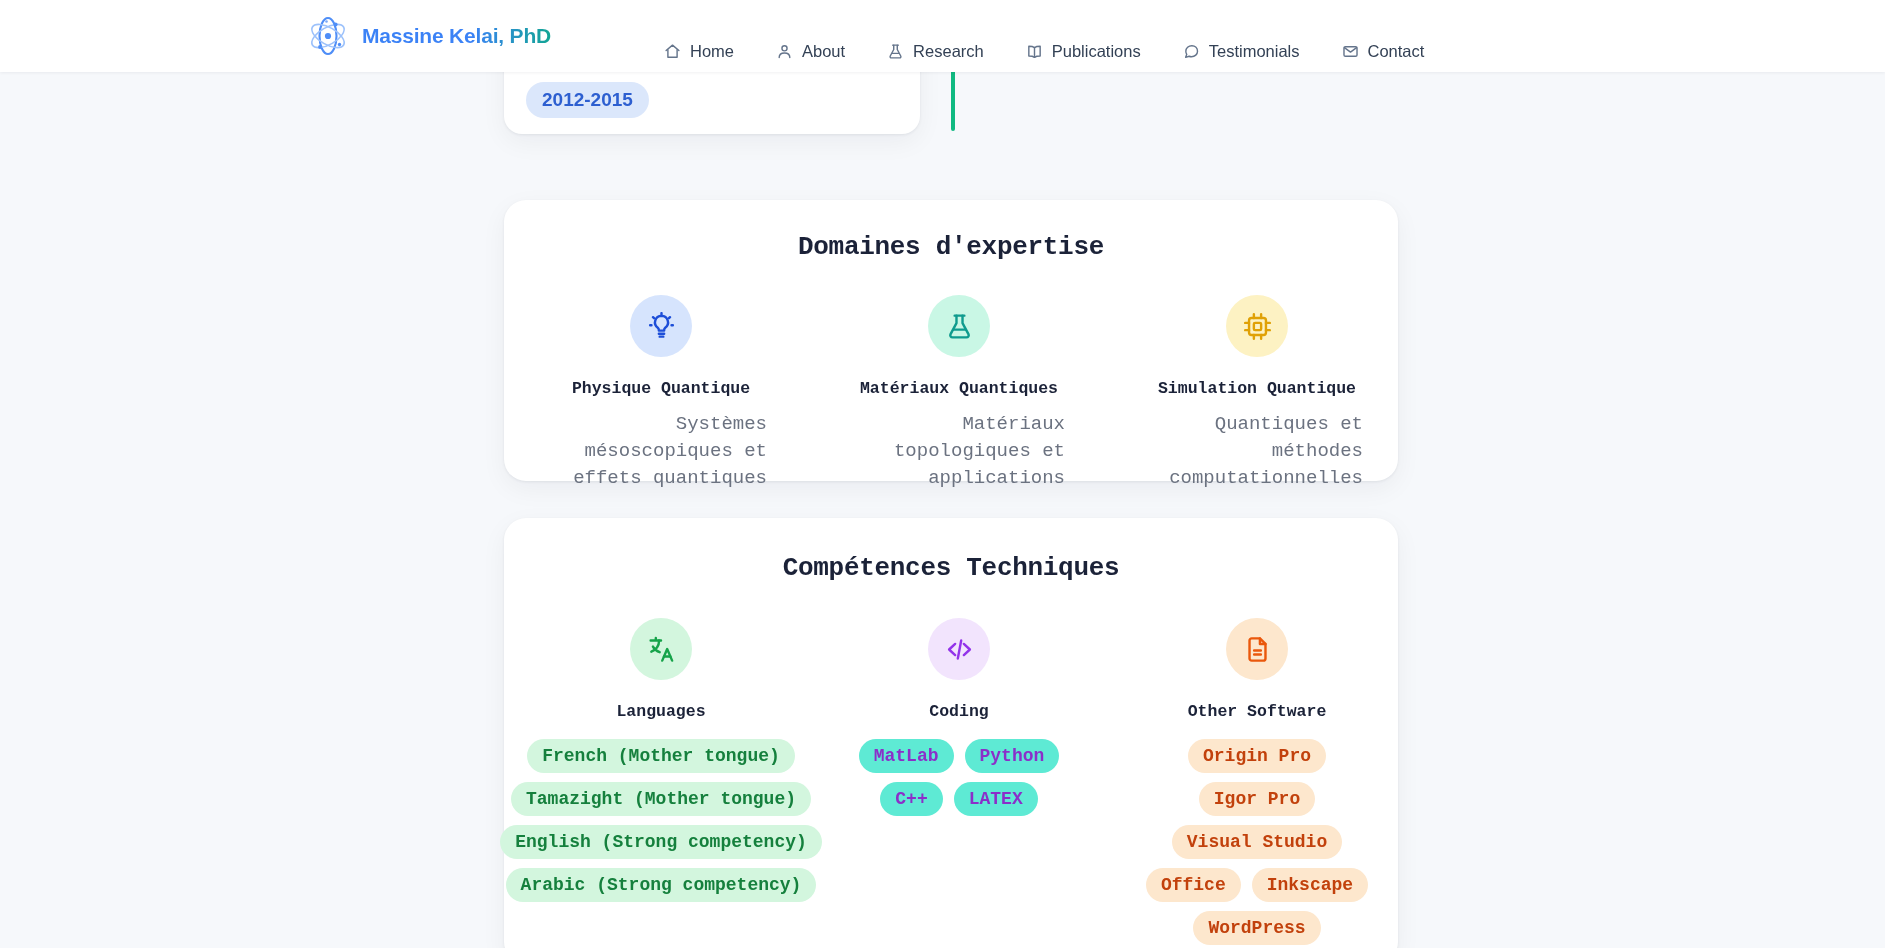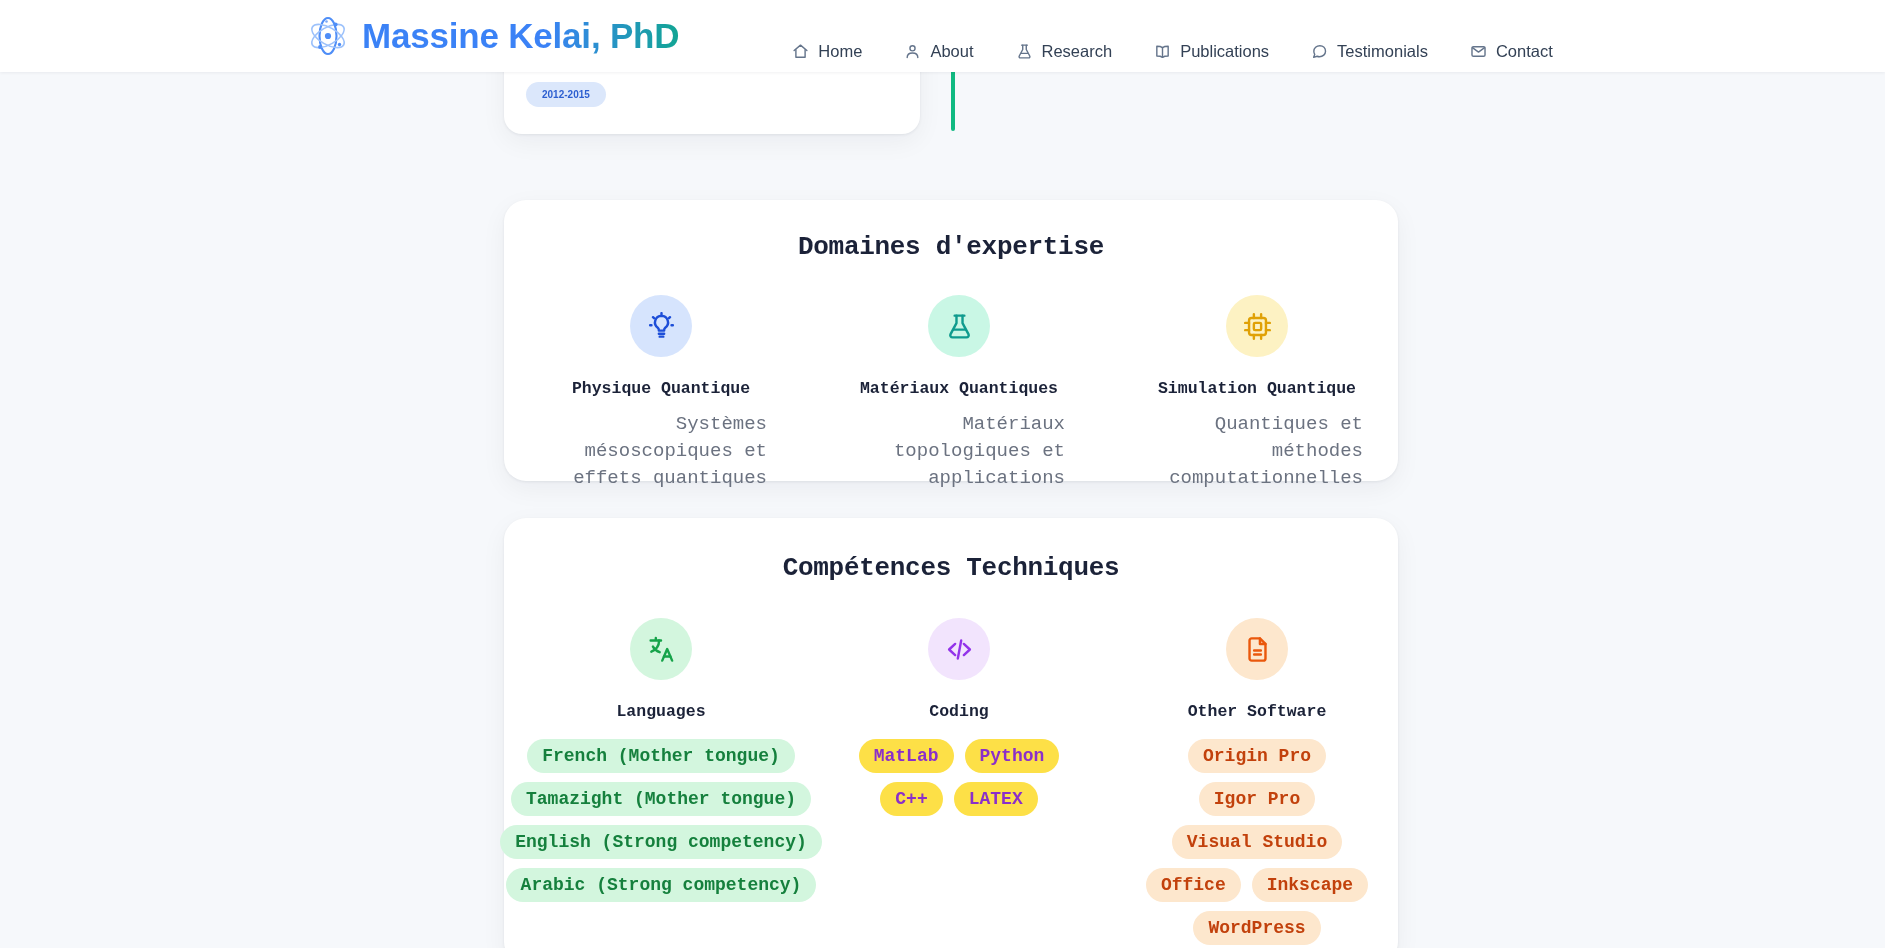--- a/index.html
+++ b/index.html
@@ -25,21 +25,21 @@
     z-index: 40;
   }
   .brand {
     display: flex;
     align-items: center;
     gap: 12px;
     margin-left: 306px;
   }
   .brand-logo { width: 44px; height: 44px; display: block; flex: none; }
   .brand-title {
-    font-size: 35px;
+    font-size: 21px;
     font-weight: bold;
     letter-spacing: -0.2px;
     background: linear-gradient(90deg, #3b82f6 0%, #3b82f6 58%, #12a594 100%);
     -webkit-background-clip: text;
     background-clip: text;
     color: transparent;
     white-space: nowrap;
   }
 
   .nav {
@@ -80,21 +80,21 @@
     width: 416px; height: 120px;
     border-radius: 18px;
     background: #fff;
     box-shadow: 0 1px 3px rgba(16,24,40,0.07), 0 8px 26px rgba(16,24,40,0.05);
   }
   .date-badge {
     position: absolute;
     left: 22px; top: 68px;
     background: #dbe7fb;
     color: #2d5fd0;
-    font-size: 10px;
+    font-size: 19px;
     font-weight: bold;
     padding: 7px 16px;
     border-radius: 999px;
     white-space: nowrap;
   }
   .timeline-line {
     position: absolute;
     left: 951px; top: -58px;
     width: 4px; height: 117px;
     background: #10b981;
@@ -165,21 +165,21 @@
   }
   .pill {
     font-size: 18px;
     font-weight: bold;
     padding: 7px 15px;
     border-radius: 999px;
     white-space: nowrap;
     cursor: default;
   }
   .pill.lang { background: #d3f6de; color: #15803d; }
-  .pill.code { background: #fde047; color: #8b2fc9; }
+  .pill.code { background: #5eead4; color: #8b2fc9; }
   .pill.soft { background: #fde7cd; color: #c2410c; }
 </style>
 </head>
 <body>
 
 <div class="header">
 
   <div class="brand">
     <span class="brand-logo">
       <svg viewBox="0 0 44 44" fill="none" xmlns="http://www.w3.org/2000/svg">

